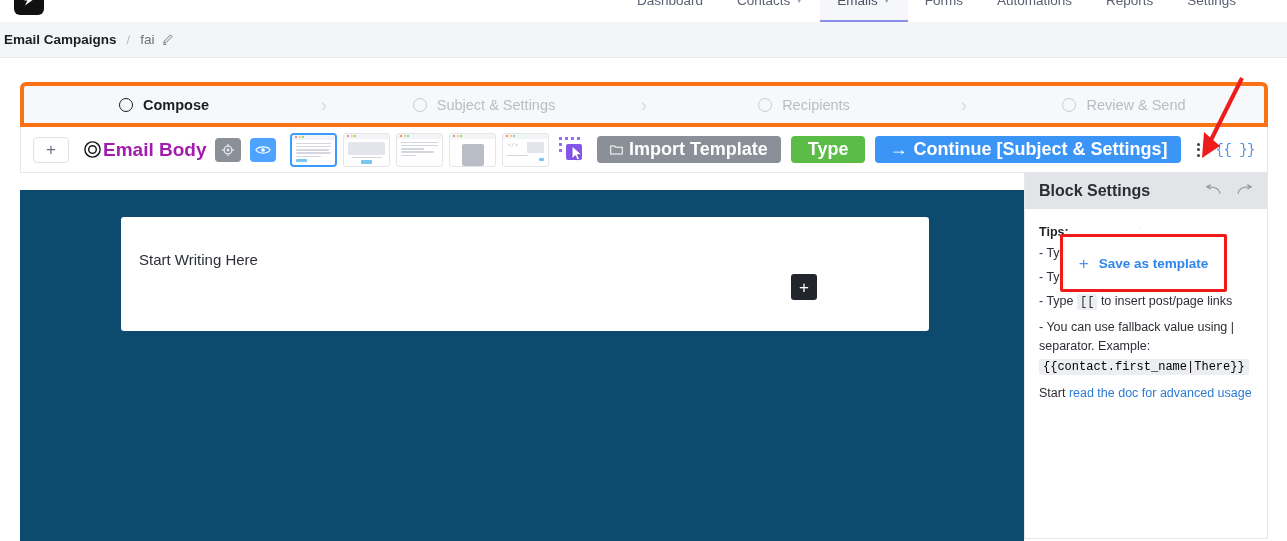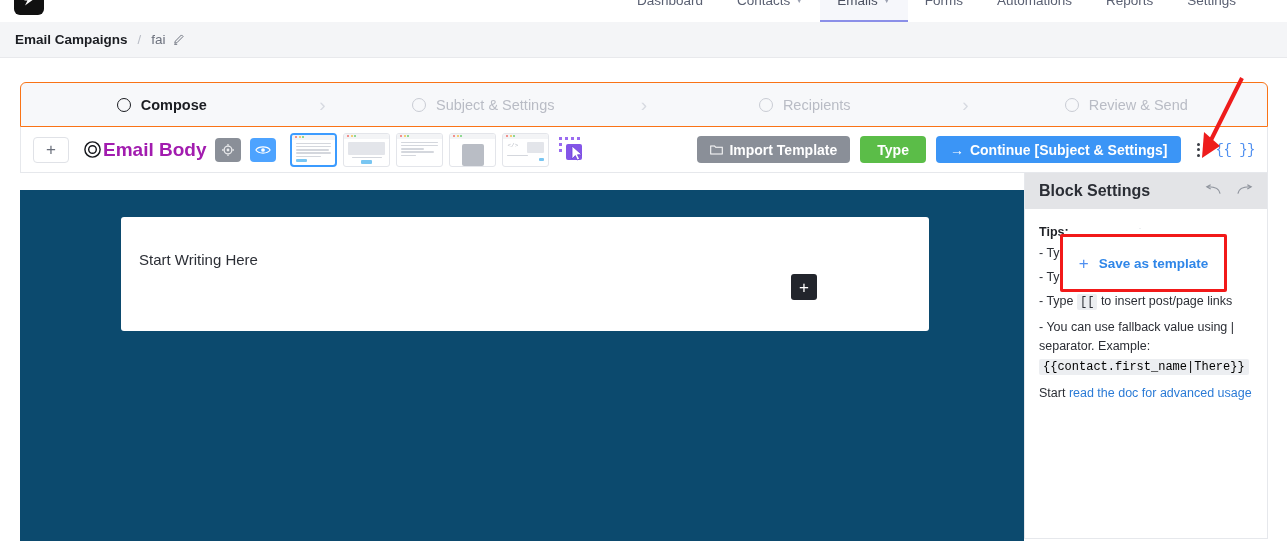--- a/index.html
+++ b/index.html
@@ -35,32 +35,32 @@
   .nav-item.active {
     color: #4b5060; background: #f6f7fb;
     box-shadow: inset 0 -2px 0 #8b8fe8;
   }
   .caret { font-size: 8px; color: #9aa0b0; line-height: 1; position: relative; top: 1px; }
 
   
   .crumbbar {
     position: absolute; left: 0; top: 22px; width: 1287px; height: 36px;
     background: #f4f5f7;
-    display: flex; align-items: center; padding-left: 15px;
+    display: flex; align-items: center; padding-left: 4px;
     border-bottom: 1px solid #e8e9ec;
   }
   .crumb-main { font-size: 13.5px; font-weight: bold; color: #1b1d22; }
   .crumb-sep { font-size: 13px; color: #b7bbc4; margin: 0 10px; }
   .crumb-sub { font-size: 13.5px; color: #6c717d; }
   .crumb-edit { margin-left: 7px; color: #6c717d; display: inline-flex; align-items: center; }
 
   
   .wizard {
     position: absolute; left: 20px; top: 82px; width: 1248px; height: 45px;
-    background: #f7f8fa; border: 1px solid #f97316;
+    background: #f7f8fa; border: 4px solid #f97316;
     border-radius: 6px 6px 0 0;
     display: flex; align-items: center;
   }
   .step {
     flex: 1; display: flex; align-items: center; justify-content: center; gap: 10px;
     font-size: 14.5px; color: #b9bcc5;
   }
   .step.active { color: #1b1d22; font-weight: bold; }
   .step-circle {
     width: 14px; height: 14px; border-radius: 50%;
@@ -105,21 +105,21 @@
   .pill { width: 11px; height: 3.5px; background: #79c6f2; border-radius: 1px; margin-top: 1px; }
   .ph-img { height: 13px; background: #e3e5ea; border-radius: 1px; margin-bottom: 2px; }
   .ph-doc { margin: 2px auto 0; width: 22px; height: 22px; background: #b9bdc5; border-radius: 2px; }
 
   .drag-icon { margin-left: 8px; flex: none; display: flex; align-items: center; }
 
   .tb-right { margin-left: auto; display: flex; align-items: center; gap: 10px; }
   .btn {
     height: 27px; border-radius: 4px; display: inline-flex; align-items: center;
     justify-content: center; gap: 6px; padding: 0 13px;
-    font-size: 14px; font-weight: bold; color: #ffffff; white-space: nowrap;
+    font-size: 18px; font-weight: bold; color: #ffffff; white-space: nowrap;
   }
   .btn.import { background: #8a8f98; }
   .btn.save { background: #5bbd48; padding: 0 17px; }
   .btn.continue { background: #3b95f6; padding: 0 14px; }
   .kebab {
     width: 14px; display: flex; flex-direction: column; align-items: center; gap: 2.5px;
   }
   .kebab i { width: 3px; height: 3px; background: #3a3d45; border-radius: 50%; display: block; }
   .merge { font-size: 14px; color: #4f8ff0; font-family: "Liberation Mono", monospace; letter-spacing: -.5px; }
 

